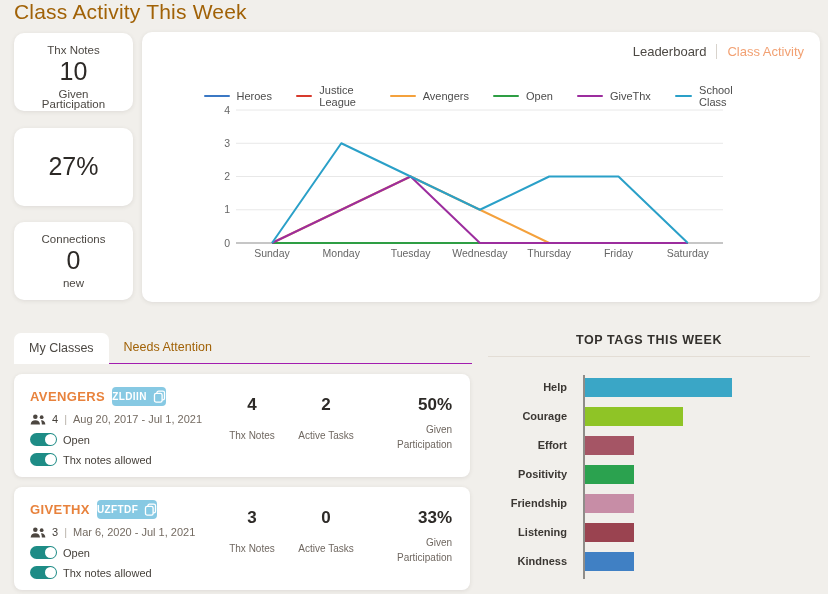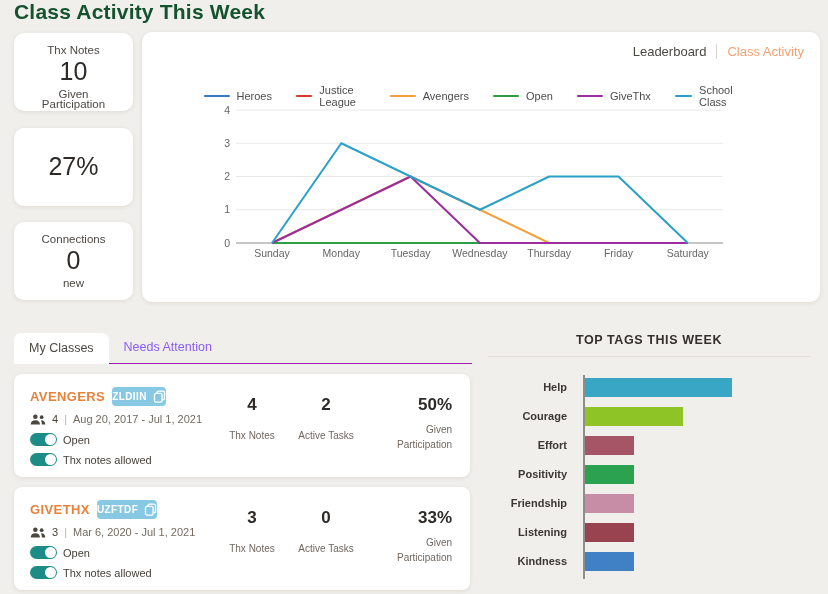--- a/index.html
+++ b/index.html
@@ -8,21 +8,21 @@
     font-family:"Liberation Sans", sans-serif;
     background:#f1efeb;
     color:#35322e;
     position:relative;
     overflow:hidden;
   }
   #app { position:absolute; inset:0; }
 
   .page-title {
     position:absolute; left:14px; top:0px;
-    font-size:21px; font-weight:700; color:#14532d; letter-spacing:.2px;
+    font-size:21px; font-weight:400; color:#a16207; letter-spacing:.2px;
   }
 
   
   .stat-card {
     position:absolute; left:14px; width:119px; height:78px;
     background:#fff; border-radius:10px;
     box-shadow:0 1px 4px rgba(60,50,40,.10);
     display:flex; flex-direction:column; align-items:center; justify-content:center;
     gap:2px; text-align:center;
   }
@@ -58,21 +58,21 @@
   .classes-tabs {
     position:absolute; left:14px; top:332px; width:458px;
     display:flex; align-items:flex-end;
     border-bottom:1px solid #a21caf;
   }
   .class-tab { padding:8px 15px 9px; font-size:12.5px; cursor:pointer; }
   .class-tab.active {
     background:#fff; color:#4c4843;
     border-radius:7px 7px 0 0; margin-bottom:-1px;
   }
-  .class-tab.alt { color:#8b5cf6; }
+  .class-tab.alt { color:#a16207; }
 
   .class-card {
     position:absolute; left:14px; width:456px; height:103px;
     background:#fff; border-radius:8px;
     box-shadow:0 1px 4px rgba(60,50,40,.10);
     padding:13px 16px 10px 16px;
     display:flex; justify-content:space-between;
   }
   .card-left { display:flex; flex-direction:column; }
   .card-title-row { display:flex; align-items:center; gap:7px; margin-bottom:7px; }

